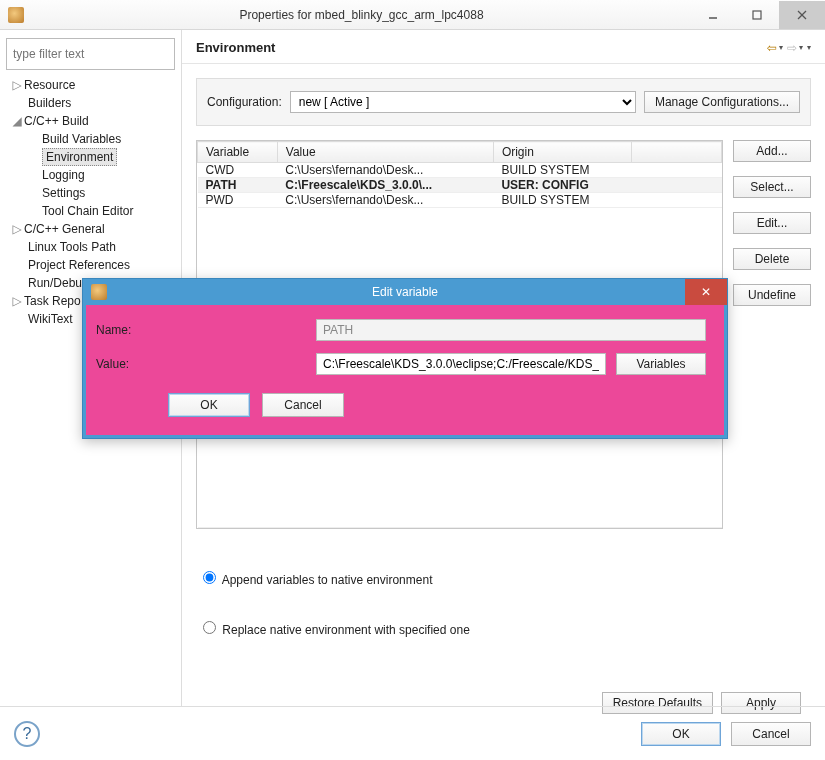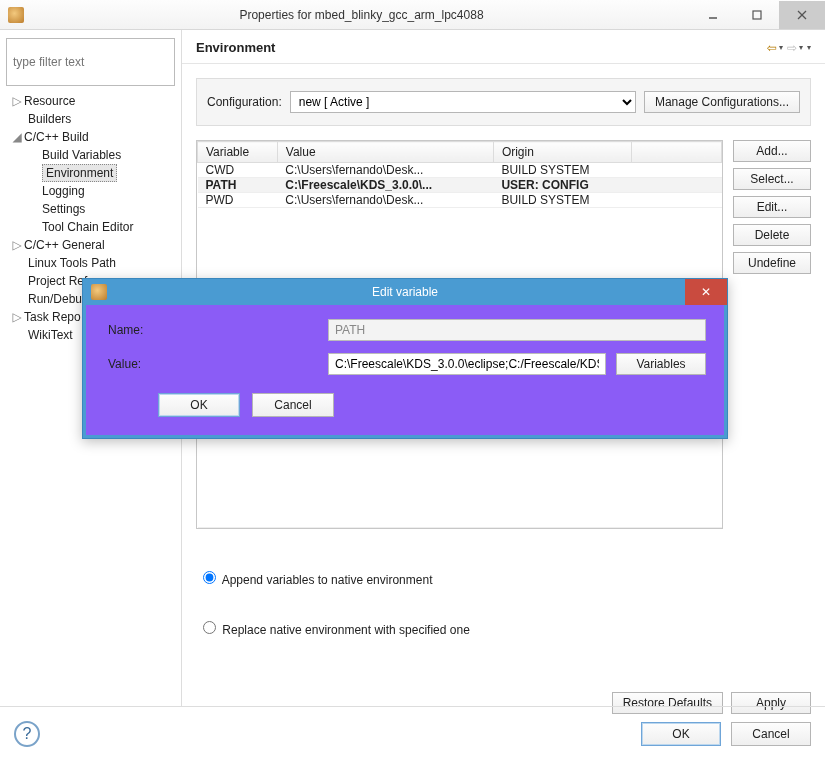--- a/index.html
+++ b/index.html
@@ -10,21 +10,21 @@
 .titlebar .appicon { width:16px; height:16px; background: radial-gradient(circle at 40% 40%, #f3c97e, #bc7d2c); border-radius:2px; margin-right:8px;}
 .titlebar .title { flex:1; text-align:center; color:#333; }
 .winbtns { display:flex; }
 .winbtn { width:44px; height:28px; display:flex; align-items:center; justify-content:center; color:#555; }
 .winbtn.close { background:#ccc; width:46px; }
 .winbtn svg { width:10px; height:10px; }
 
 
 .content { display:flex; height: calc(760px - 30px - 54px); }
 .sidebar { width:182px; border-right:1px solid #ddd; padding:8px 6px; }
-.filter { width:100%; border:1px solid #bbb; padding:16px 6px; color:#888; margin-bottom:6px; }
+.filter { width:100%; border:1px solid #bbb; padding:8px 6px; color:#888; margin-bottom:6px; }
 .tree { font-size:12px; color:#222;}
 .tree .node { padding:2px 0 2px 6px; white-space:nowrap; cursor:default;}
 .tree .child { padding-left:22px;}
 .tree .gchild { padding-left:36px;}
 .tree .triangle { display:inline-block; width:10px; text-align:center; color:#888; margin-right:2px;}
 .tree .sel { background:#e6e6e6; border:1px dotted #888; padding:1px 3px; }
 
 .main { flex:1; display:flex; flex-direction:column; }
 .header { padding:10px 14px 8px 14px; display:flex; align-items:center; justify-content:space-between; border-bottom:1px solid #e5e5e5;}
 .header h1 { font-size:13px; font-weight:bold; margin:0;}
@@ -39,39 +39,39 @@
 
 .tablewrap { margin:0 14px; }
 .tbllabel { margin-bottom:4px; display:block;}
 .tablecontainer { display:flex; gap:10px; }
 .gridbox { flex:1; border:1px solid #c7c7c7;}
 table { width:100%; border-collapse:collapse; }
 th { text-align:left; font-weight:normal; background:linear-gradient(#fdfdfd,#efefef); border:1px solid #dcdcdc; padding:3px 8px;}
 td { border-bottom:1px solid #eee; padding:0 8px; }
 tr.selected td { font-weight:bold; background:#f3f3f3;}
 .emptyrows { height:320px;}
-.sidebuttons { display:flex; flex-direction:column; gap:6px; width:78px;align-items:flex-end;}
+.sidebuttons { display:flex; flex-direction:column; gap:14px; width:78px;align-items:flex-end;}
 .sidebuttons .btn { width:100%; }
 
 .radios { margin:10px 16px;}
 .radios label { display:block; padding:2px 0;margin-top:27px;}
 
-.bottombar { position:absolute; bottom:46px; right:14px; display:flex; gap:8px;}
+.bottombar { position:absolute; bottom:46px; right:24px; display:flex; gap:8px;}
 .dialogfooter { position:absolute; bottom:0; left:0; right:0; height:54px; border-top:1px solid #ddd; display:flex; align-items:center; justify-content:space-between; padding:0 14px;}
 .help { width:26px; height:26px; border:2px solid #7aa3c9; color:#3b6c9b; border-radius:50%; display:flex; align-items:center; justify-content:center; font-size:16px;}
 .okcancel { display:flex; gap:10px;}
 .okcancel .btn { min-width:80px; padding:4px 10px;}
-.btn.primary { border:1px solid #6fa5d8; box-shadow:0 0 0 1px #bcd7ee inset;}
+.btn.primary { border:1px solid #6fa5d8; box-shadow:0 0 0 1px #bcd7ee inset;margin-left:22px;}
 
 
 .modal { position:absolute; left:82px; top:278px; width:646px; background:#fff; border:1px solid #3a87bd; box-shadow:0 3px 12px rgba(0,0,0,0.25);}
 .modal .mtitle { background:#4a9bd2; color:#fff; padding:6px 25px; display:flex; align-items:center; justify-content:center; position:relative;}
 .modal .mtitle .micon{ position:absolute; left:8px; width:16px; height:16px; background: radial-gradient(circle at 40% 40%, #f3c97e, #bc7d2c); border-radius:2px;}
 .modal .mtitle .mclose{ position:absolute; right:0; top:0; width:42px; height:100%; background:#c94b3f; color:#fff; display:flex; align-items:center; justify-content:center;}
-.modal .mbody { border:3px solid #4a9bd2; border-top:none; padding:14px 18px 18px 22px; background:#8b5cf6;}
+.modal .mbody { border:3px solid #4a9bd2; border-top:none; padding:14px 18px 18px 10px; background:#ec4899;}
 .frow { display:flex; align-items:center; margin-bottom:12px; gap:10px;}
 .frow .lab { width:210px;}
 .frow input[type=text] { flex:1; border:1px solid #bbb; padding:3px 6px;}
 .frow input[disabled]{ background:#f3f3f3; color:#888;}
 .mbuttons { display:flex; gap:12px; margin-top:18px; margin-left:50px;}
 .mbuttons .btn { min-width:82px; padding:4px 10px;}
 </style>
 </head>
 <body>
 

